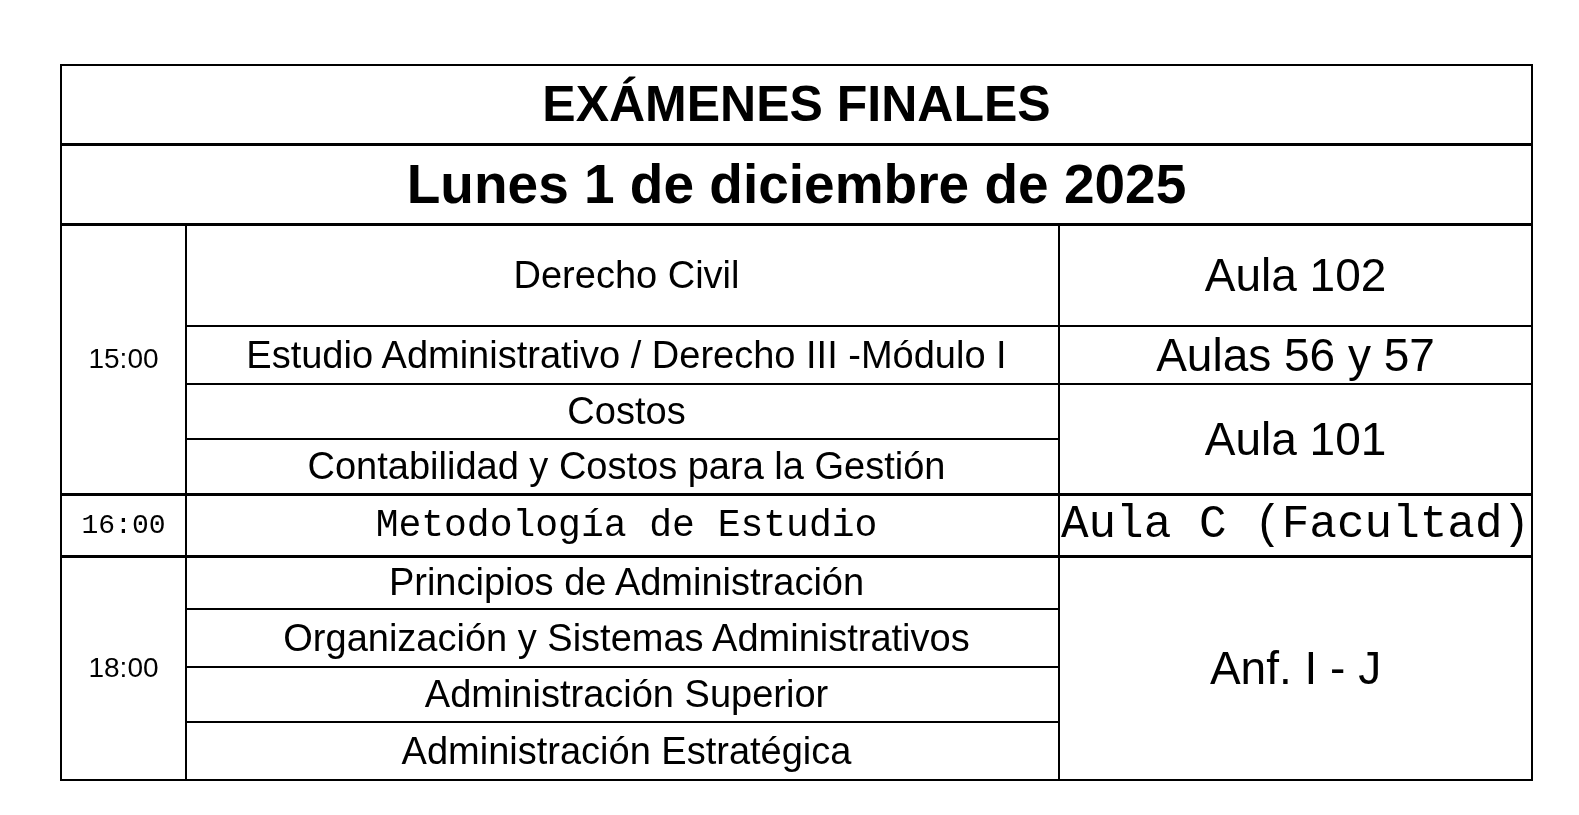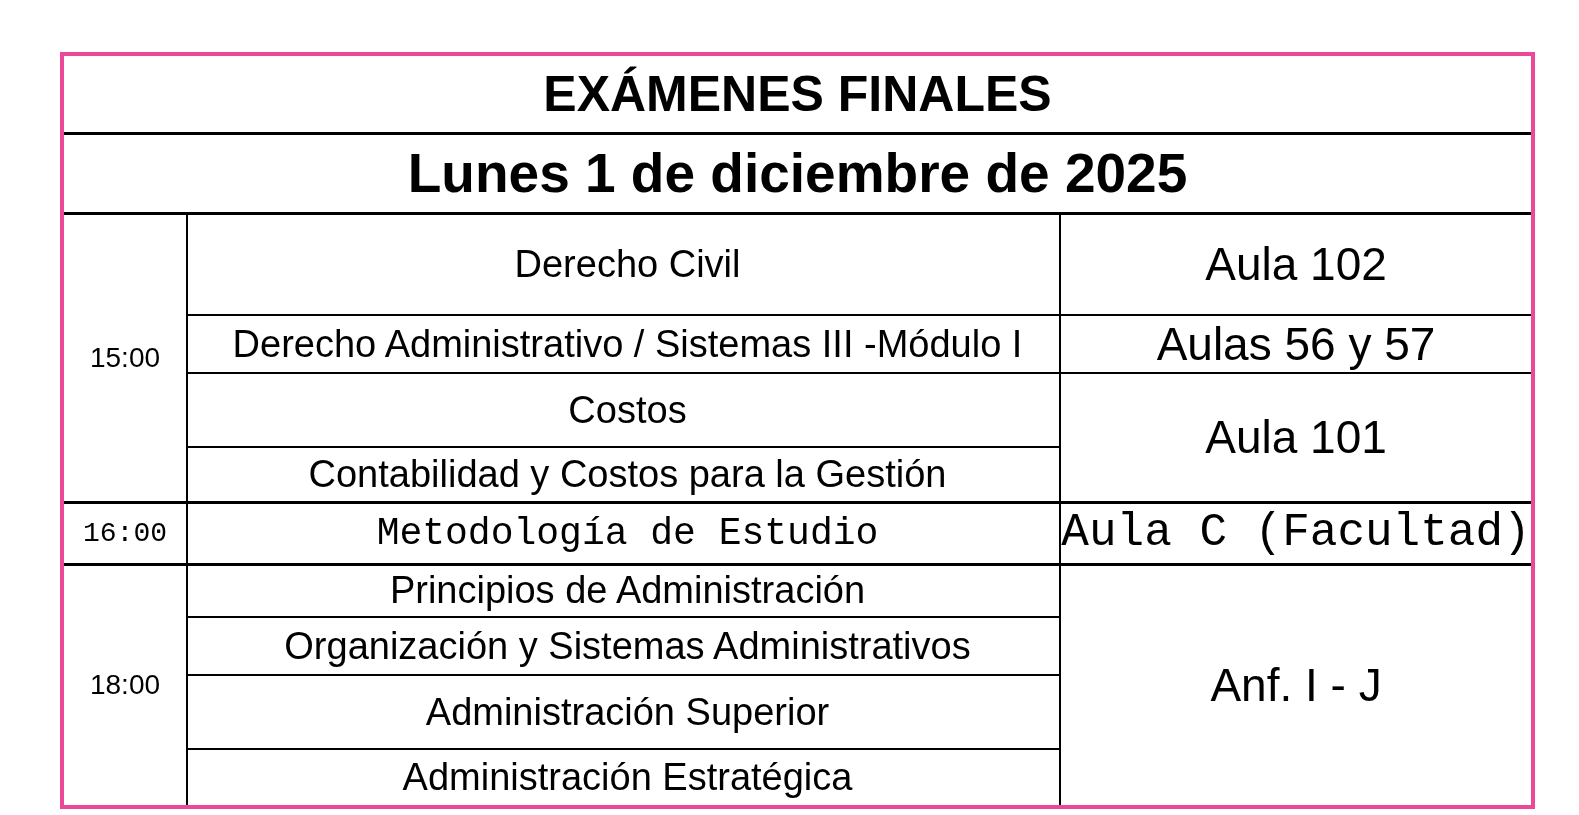--- a/index.html
+++ b/index.html
@@ -7,43 +7,43 @@
     width: 1579px;
     height: 815px;
     background: #ffffff;
     font-family: "Liberation Sans", sans-serif;
     color: #000000;
     overflow: hidden;
   }
   table.exam-table {
     position: absolute;
     left: 60px;
-    top: 52px;
+    top: 64px;
     width: 1471px;
     border-collapse: collapse;
     table-layout: fixed;
-    border: 4px solid #ec4899;
+    border: 1px solid #ec4899;
   }
   td {
     border: 2px solid #000000;
     vertical-align: middle;
     overflow: hidden;
     white-space: nowrap;
   }
   
   col.col-time    { width: 125px; }
   col.col-subject { width: 873px; }
   col.col-room    { width: 473px; }
 
   
   tr.h-title { height: 79px; }
   tr.h-date  { height: 80px; }
   tr.h-102   { height: 102px; }
   tr.h-58    { height: 58px; }
-  tr.h-57    { height: 74px; }
+  tr.h-57    { height: 55px; }
   tr.h-55    { height: 55px; }
   tr.h-62    { height: 62px; font-family: Liberation Mono, monospace; }
   tr.h-53    { height: 53px; }
 
   
   tr.h-title td { border-bottom-width: 3px; }
   tr.h-date  td { border-bottom-width: 3px; }
   tr.group-start td { border-top-width: 3px; }
 
   .cell-title {
@@ -89,21 +89,21 @@
     <tr class="h-date">
       <td colspan="3" class="cell-date">Lunes 1 de diciembre de 2025</td>
     </tr>
 
     <tr class="h-102">
       <td rowspan="4" class="cell-time">15:00</td>
       <td class="cell-subject">Derecho Civil</td>
       <td class="cell-room">Aula 102</td>
     </tr>
     <tr class="h-58">
-      <td class="cell-subject">Derecho Administrativo / Sistemas III -Módulo I</td>
+      <td class="cell-subject">Estudio Administrativo / Derecho III -Módulo I</td>
       <td class="cell-room">Aulas 56 y 57</td>
     </tr>
     <tr class="h-57">
       <td class="cell-subject">Costos</td>
       <td rowspan="2" class="cell-room">Aula 101</td>
     </tr>
     <tr class="h-55">
       <td class="cell-subject">Contabilidad y Costos para la Gestión</td>
     </tr>
 

